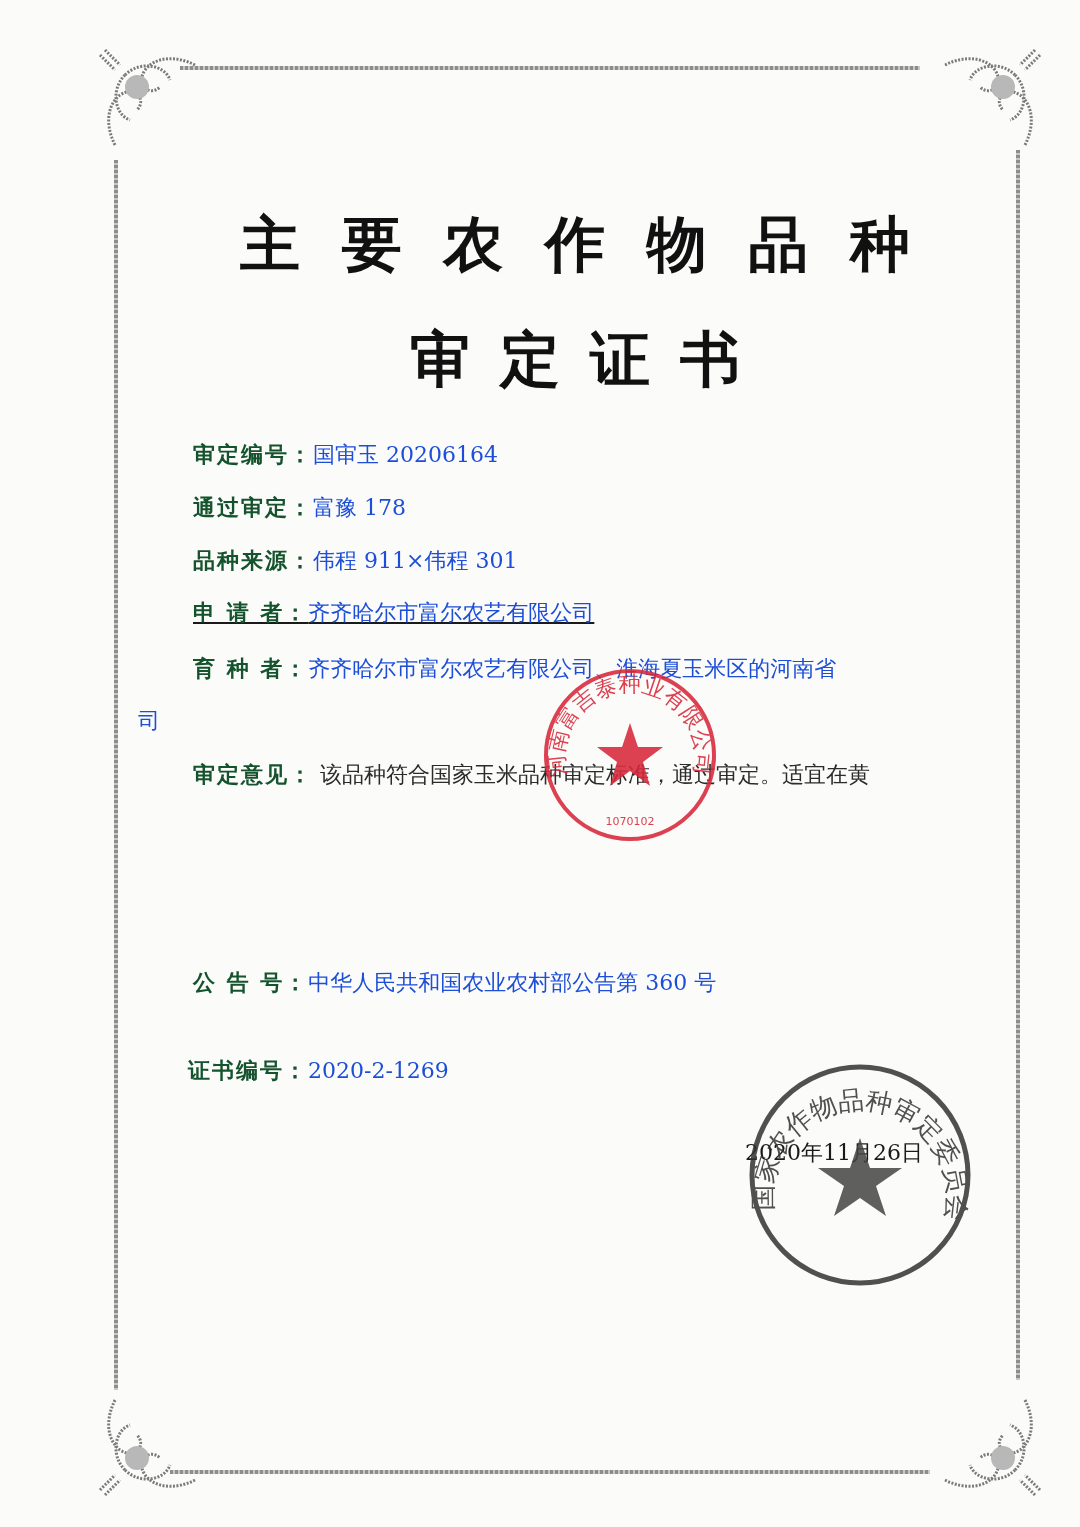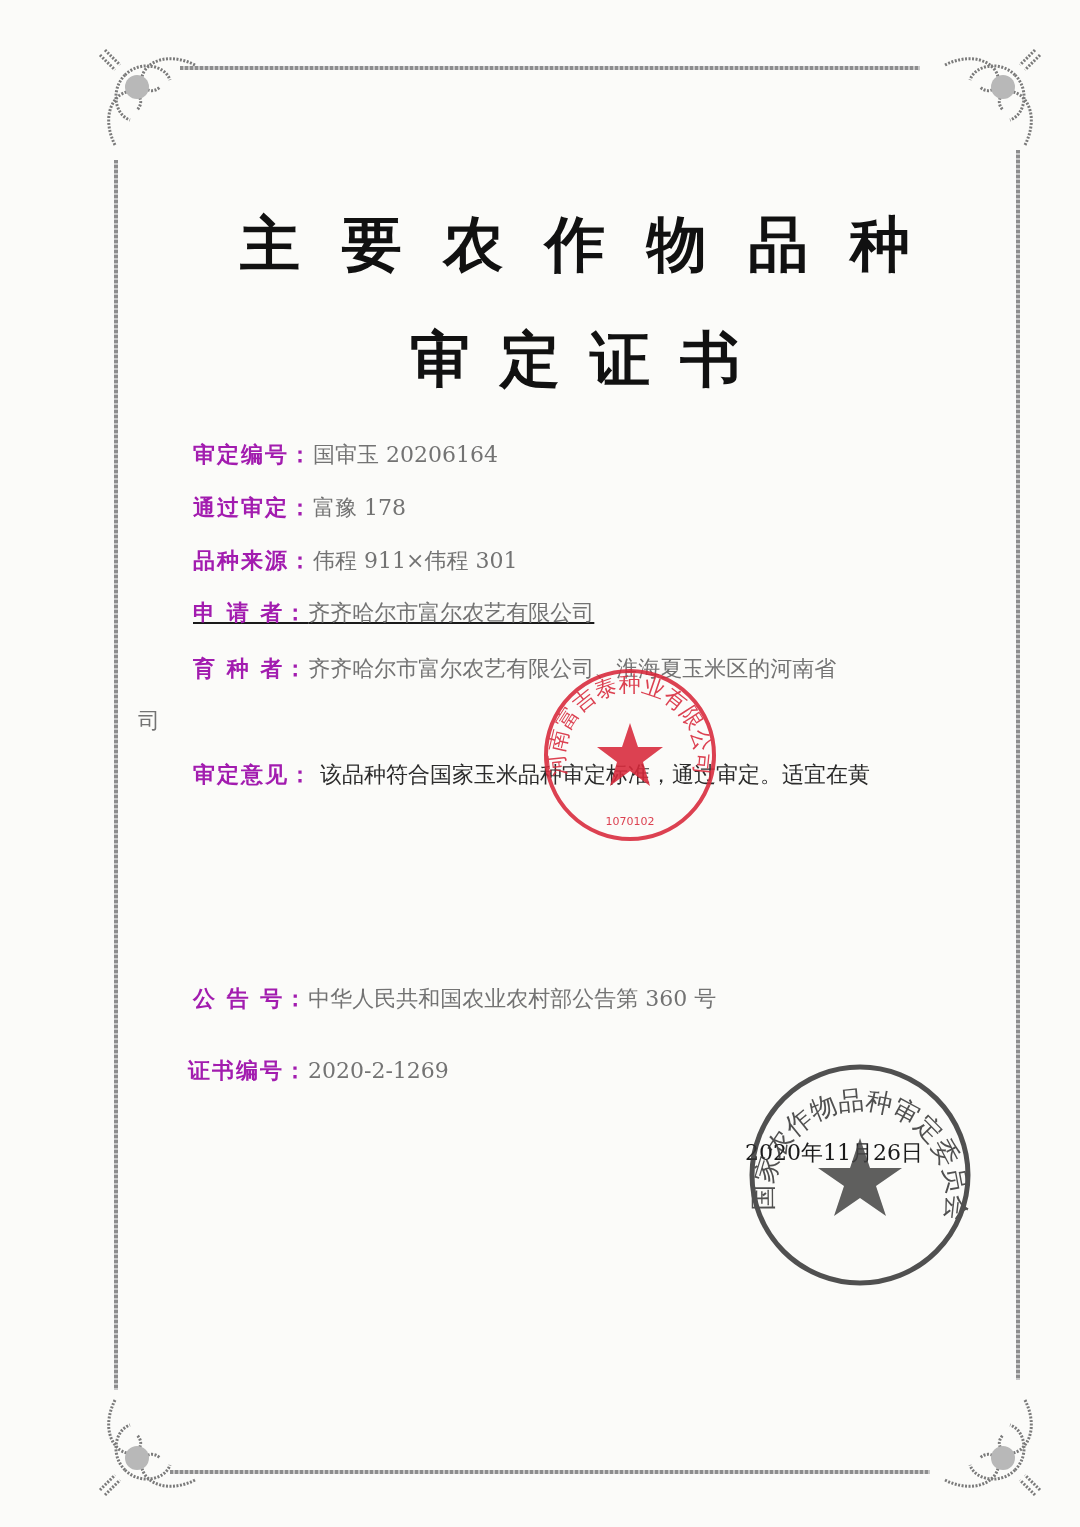--- a/index.html
+++ b/index.html
@@ -14,22 +14,22 @@
     position:absolute; left:240px; top:205px; width:670px;
     display:flex; justify-content:space-between;
     font-family:"DejaVu Sans", sans-serif; font-weight:bold; font-size:60px; color:#111;
   }
   .title2 {
     position:absolute; left:410px; top:320px; width:330px;
     display:flex; justify-content:space-between;
     font-family:"DejaVu Sans", sans-serif; font-weight:bold; font-size:60px; color:#111;
   }
   .field { position:absolute; left:193px; font-size:22px; white-space:nowrap; }
-  .label { font-family:"DejaVu Sans", sans-serif; font-weight:bold; color:#a21caf; letter-spacing:2px; }
-  .value { color:#737373; }
+  .label { font-family:"DejaVu Sans", sans-serif; font-weight:bold; color:#14532d; letter-spacing:2px; }
+  .value { color:#1d4ed8; }
   .para {
     position:absolute; left:138px; width:850px; font-size:22px; line-height:54px; color:#2b2b2b;
   }
   .stamp { position:absolute; }
 </style>
 </head>
 <body>
 
 <div class="frame-line" style="left:180px;top:66px;width:740px;height:4px;"></div>
 <div class="frame-line" style="left:170px;top:1470px;width:760px;height:4px;"></div>
@@ -113,21 +113,21 @@
   <span class="label">育 种 者：</span><span class="value">齐齐哈尔市富尔农艺有限公司、淮海夏玉米区的河南省</span>
 </div>
 <div class="field" style="top:706px;left:138px;">
   <span class="value">司</span>
 </div>
 
 <div class="para" style="top:748px;">
   <div style="padding-left:55px;"><span class="label">审定意见：</span>&nbsp;<span>该品种符合国家玉米品种审定标准，通过审定。适宜在黄</span></div>
 </div>
 
-<div class="field" style="top:968px;margin-top:16px;">
+<div class="field" style="top:968px;">
   <span class="label">公 告 号：</span><span class="value">中华人民共和国农业农村部公告第 360 号</span>
 </div>
 <div class="field" style="top:1056px;left:188px;">
   <span class="label">证书编号：</span><span class="value">2020-2-1269</span>
 </div>
 
 <div class="field" style="top:1138px;left:745px;font-size:22px;">2020年11月26日</div>
 
 <svg class="stamp" style="left:540px;top:665px;opacity:0.88;" width="180" height="180" viewBox="0 0 180 180">
   <circle cx="90" cy="90" r="84" fill="none" stroke="#d8283a" stroke-width="4"></circle>

